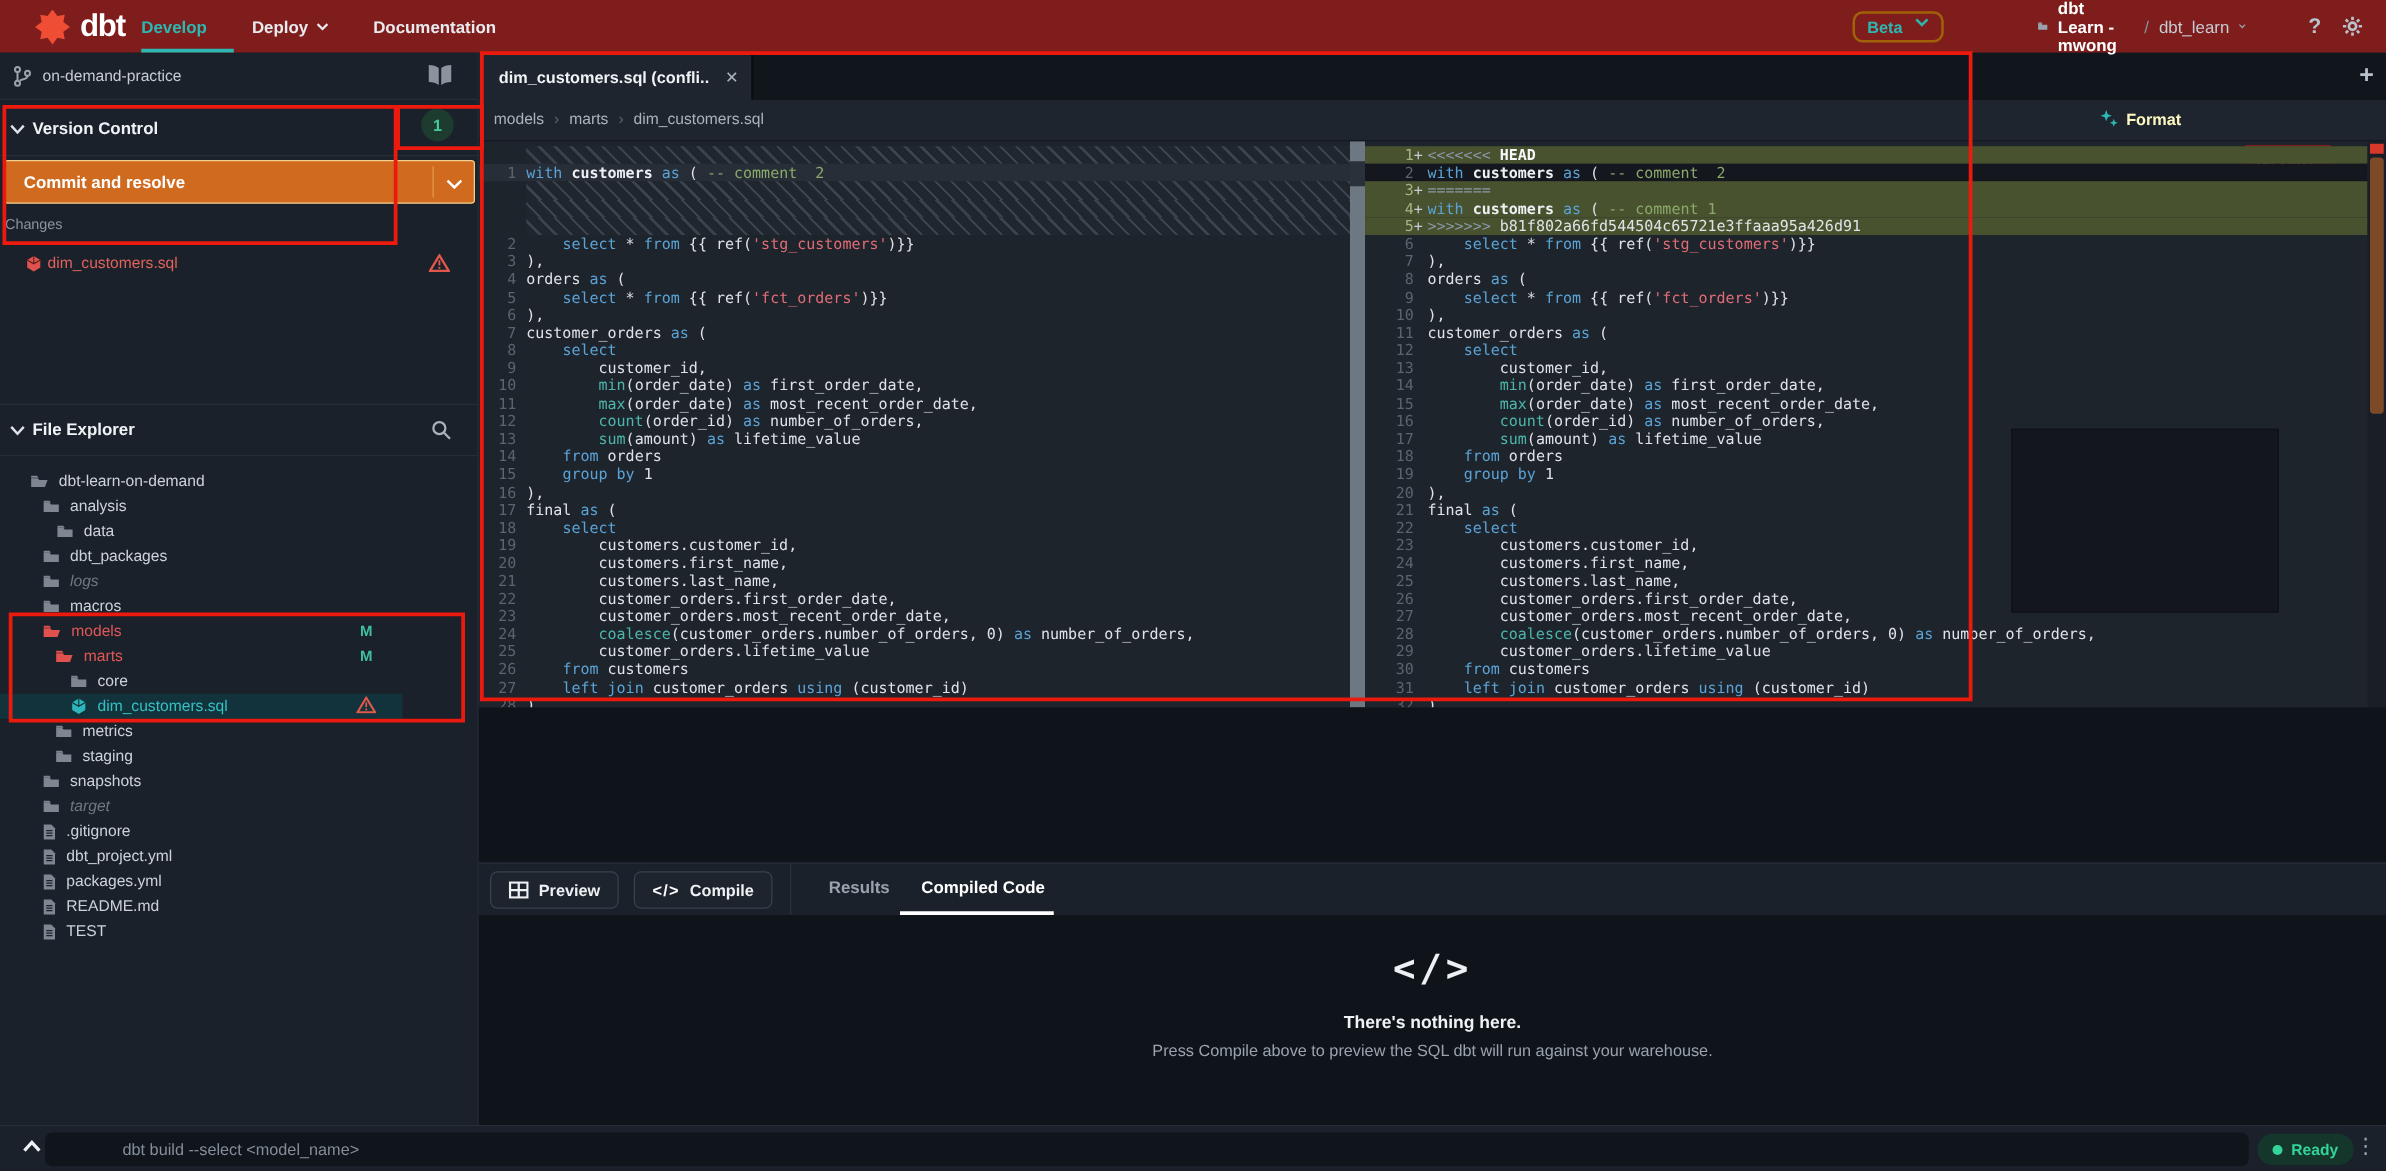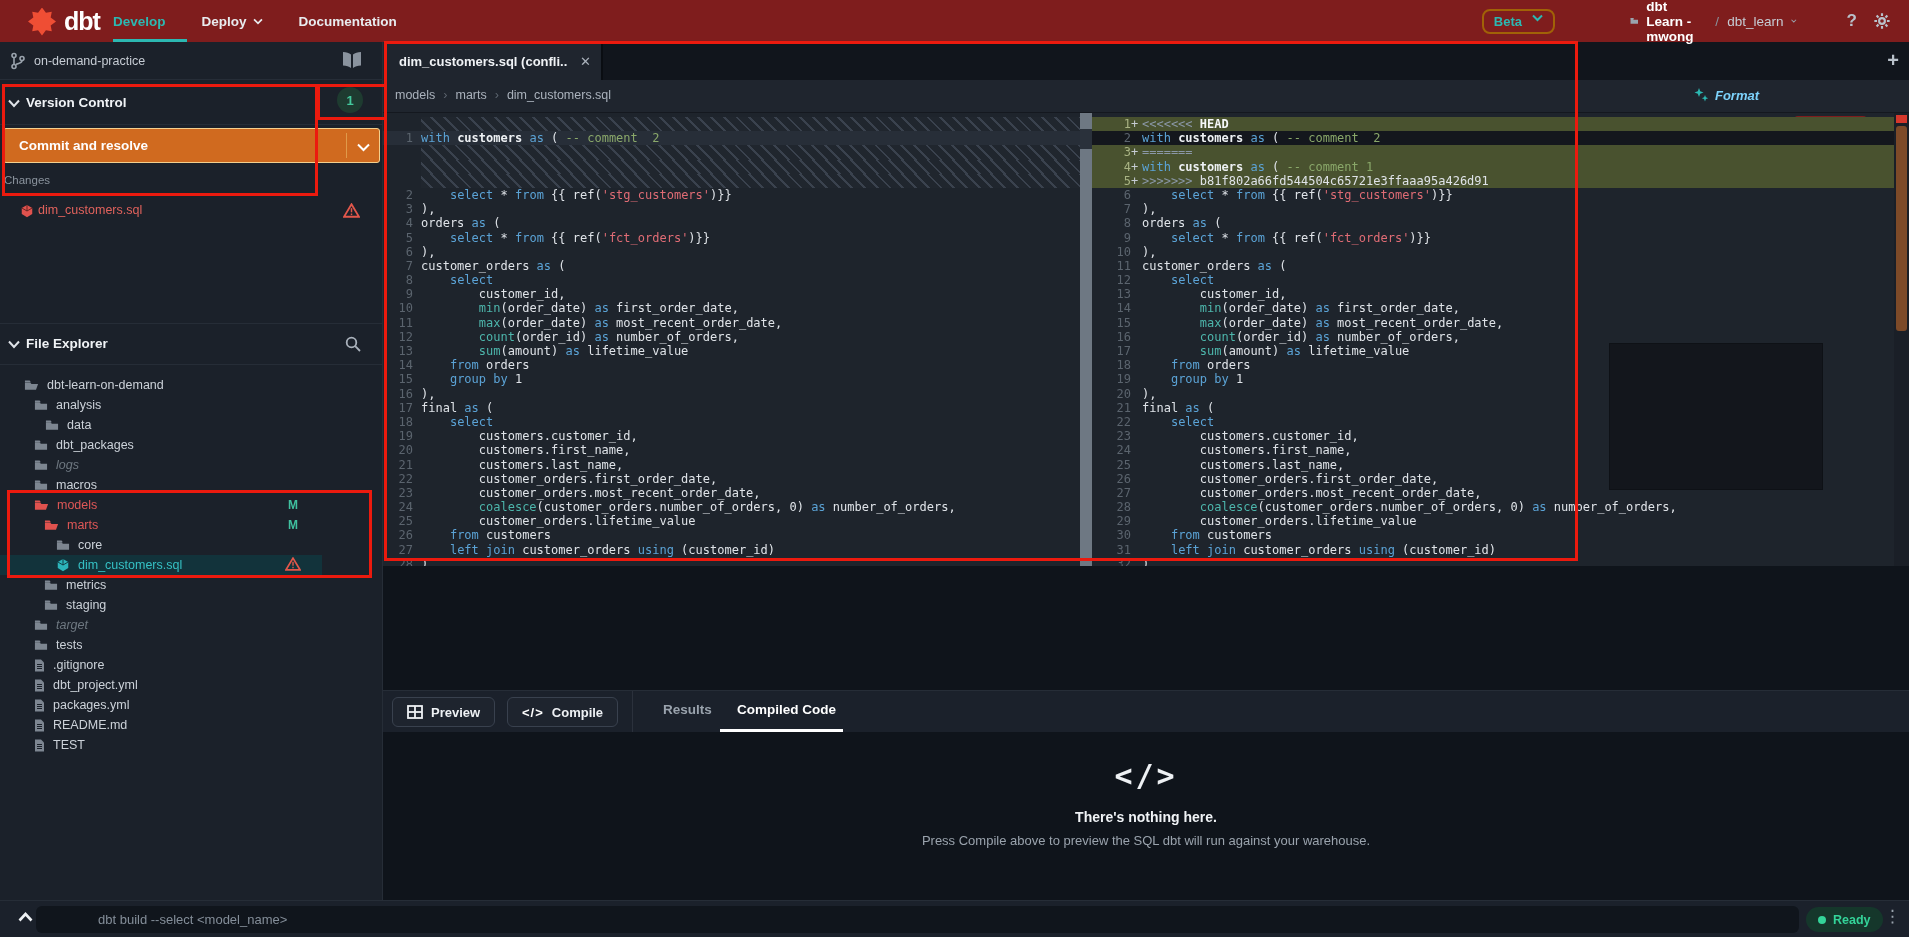--- a/index.html
+++ b/index.html
@@ -66,22 +66,22 @@
   .editor { position:absolute; left:383px; top:42px; width:1526px; height:524px; background:#1e242c; }
   .tabstrip { position:absolute; left:0; top:0; width:1526px; height:38px; background:#11151c; }
   .tab { position:absolute; left:0; top:0; width:220px; height:38px; background:#1f252e;
     border-right:2px solid #0a0d12; display:flex; align-items:center; cursor:pointer; }
   .tab-label { color:#f0f3f6; font-weight:bold; font-size:13px; margin-left:16px; white-space:nowrap; overflow:hidden; max-width:168px; }
   .tab-close { position:absolute; right:10px; color:#aab2bc; font-size:13px; cursor:pointer; }
   .newtab { position:absolute; right:10px; top:7px; color:#b9c1ca; font-size:20px; font-weight:bold; cursor:pointer; }
   .crumbrow { position:absolute; left:0; top:38px; width:1526px; height:33px; background:#1f252e; border-bottom:1px solid #14181f; }
   .crumbs { position:absolute; left:12px; top:8px; display:flex; gap:8px; font-size:12.5px; color:#aab2bc; }
   .crumb-sep { color:#5d6670; }
-  .fmt-btn { position:absolute; right:150px; top:7px; display:flex; align-items:center; gap:6px;
-    color:#7dd3fc; font-weight:bold; font-size:13px; cursor:pointer;font-style:italic; }
+  .fmt-btn { position:absolute; right:164px; top:7px; display:flex; align-items:center; gap:6px;
+    color:#fef9c3; font-weight:bold; font-size:13px; cursor:pointer; }
   .save-btn { position:absolute; right:42px; top:4px; background:#7f1d1d; border-radius:4px; color:#848e99;
     font-weight:bold; font-size:13px; padding:5px 12px; display:flex; align-items:center; gap:6px; cursor:pointer;margin-top:32px; }
 
   .code { position:absolute; left:0; top:71px; width:1526px; height:453px; overflow:hidden;
     font-family:"DejaVu Sans Mono", monospace; font-size:12px; }
   .lpane { position:absolute; left:0; top:0; width:697px; height:453px; padding-top:4px; }
   .lscroll { position:absolute; left:697px; top:0; width:12px; height:453px; background:#6e7883; }
   .lscroll .notch { position:absolute; left:0; top:16px; width:12px; height:20px; background:#2a313b; }
   .rpane { position:absolute; left:709px; top:0; width:802px; height:453px; padding-top:4px; }
   .rruler { position:absolute; left:1511px; top:0; width:15px; height:453px; background:#1a1f27; }
@@ -355,33 +355,33 @@
         </svg>
         <span class="nm">metrics</span>
       </div>
       <div class="trow" style="padding-left: 44px;">
         <svg width="14" height="12" viewBox="0 0 15 12">
           <path d="M1 3h5l1.3 1.6H14V11H1z" fill="#7d8691"></path>
           <path d="M1 1.2h5L7.3 3H1z" fill="#7d8691"></path>
         </svg>
         <span class="nm">staging</span>
       </div>
+      <div class="trow" style="padding-left: 34px;">
+        <svg width="14" height="12" viewBox="0 0 15 12">
+          <path d="M1 3h5l1.3 1.6H14V11H1z" fill="#7d8691"></path>
+          <path d="M1 1.2h5L7.3 3H1z" fill="#7d8691"></path>
+        </svg>
+        <span class="nm">snapshots</span>
+      </div>
       <div class="trow ital" style="padding-left: 34px;">
         <svg width="14" height="12" viewBox="0 0 15 12">
           <path d="M1 3h5l1.3 1.6H14V11H1z" fill="#7d8691"></path>
           <path d="M1 1.2h5L7.3 3H1z" fill="#7d8691"></path>
         </svg>
         <span class="nm">target</span>
-      </div>
-      <div class="trow" style="padding-left: 34px;">
-        <svg width="14" height="12" viewBox="0 0 15 12">
-          <path d="M1 3h5l1.3 1.6H14V11H1z" fill="#7d8691"></path>
-          <path d="M1 1.2h5L7.3 3H1z" fill="#7d8691"></path>
-        </svg>
-        <span class="nm">tests</span>
       </div>
       <div class="trow" style="padding-left: 34px;">
         <svg width="11" height="13" viewBox="0 0 11 13">
           <path d="M1 0.5h6l3 3V12.5H1z" fill="#7d8691"></path>
           <path d="M3 5.5h5M3 7.5h5M3 9.5h5" stroke="#1b212a" stroke-width="1"></path>
         </svg>
         <span class="nm">.gitignore</span>
       </div>
       <div class="trow" style="padding-left: 34px;">
         <svg width="11" height="13" viewBox="0 0 11 13">

